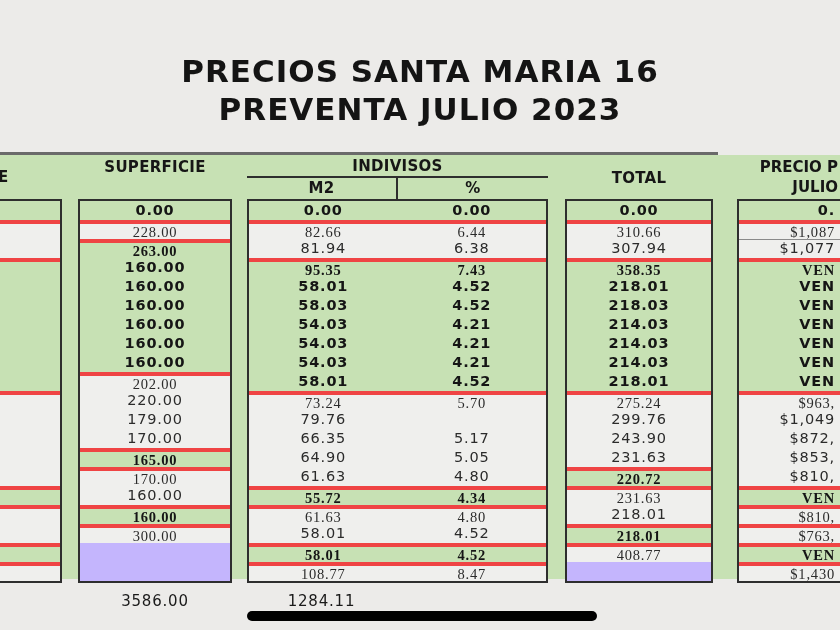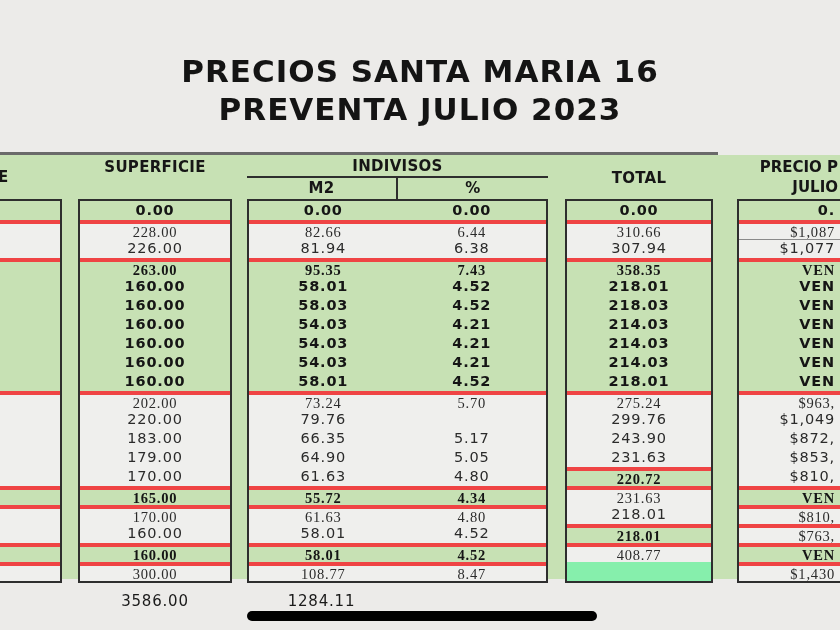--- a/index.html
+++ b/index.html
@@ -61,21 +61,21 @@
   .gap-strip {
     position: absolute;
     top: 199px; height: 380px;
     background: #c7e1b4;
   }
   .col-box {
     position: absolute;
     top: 199px;
     height: 384px;
     border: 2px solid #2e2e2e;
-    background: #86efac;
+    background: #c4b5fd;
   }
   .row {
     height: 19px;
     line-height: 19px;
     font-size: 14.5px;
     letter-spacing: 0.8px;
     text-align: center;
     color: #2b2b2b;
     background: #efefed;
     display: flex;
@@ -224,23 +224,20 @@
         <div class="full"></div>
       </div>
     </div>
   <div class="col-box" id="box-b" style="left:78px;  width:154px;">
       <div class="row green">
         <div class="full">0.00</div>
       </div>
       <div class="row bt">
         <div class="full">228.00</div>
       </div>
-      <div class="row">
-        <div class="full">226.00</div>
-      </div>
       <div class="row green bt">
         <div class="full">263.00</div>
       </div>
       <div class="row green">
         <div class="full">160.00</div>
       </div>
       <div class="row green">
         <div class="full">160.00</div>
       </div>
       <div class="row green">
@@ -253,23 +250,20 @@
         <div class="full">160.00</div>
       </div>
       <div class="row green">
         <div class="full">160.00</div>
       </div>
       <div class="row bt">
         <div class="full">202.00</div>
       </div>
       <div class="row">
         <div class="full">220.00</div>
-      </div>
-      <div class="row">
-        <div class="full">183.00</div>
       </div>
       <div class="row">
         <div class="full">179.00</div>
       </div>
       <div class="row">
         <div class="full">170.00</div>
       </div>
       <div class="row green bt">
         <div class="full">165.00</div>
       </div>

